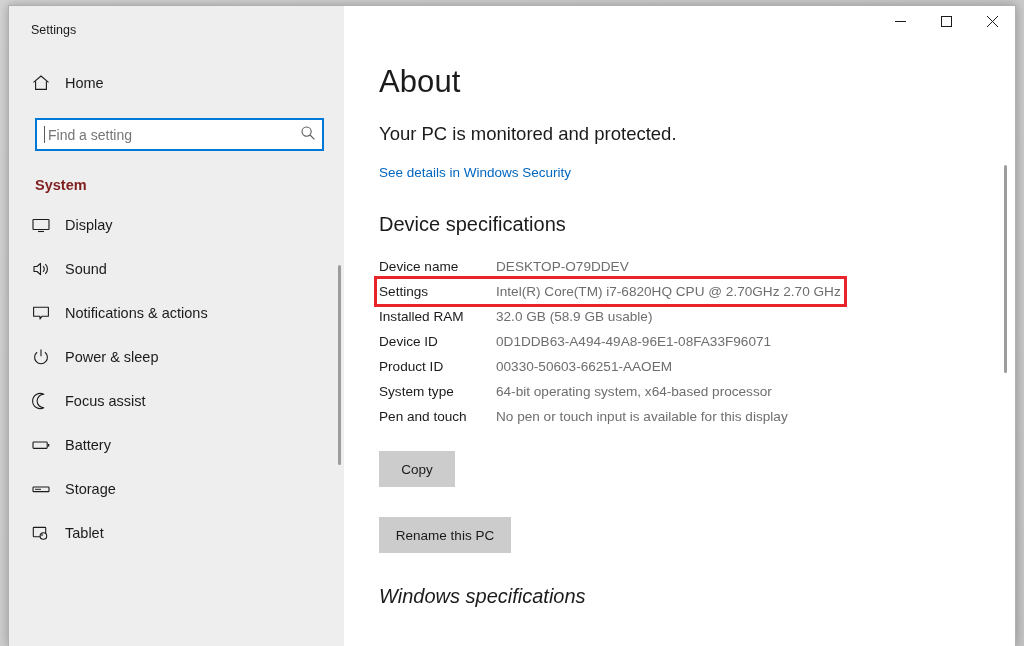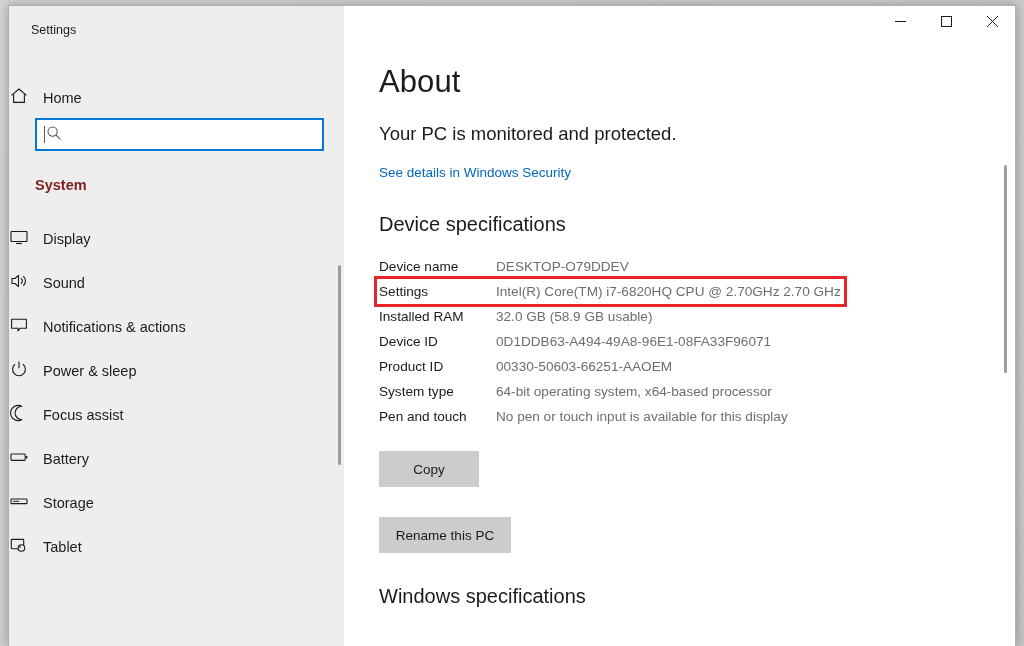--- a/index.html
+++ b/index.html
@@ -74,22 +74,23 @@
   #sidebar {
     width: 335px;
     flex: 0 0 335px;
     background: #eeeeee;
     position: relative;
     padding-top: 4px;
     overflow: hidden;
   }
   .nav-row {
     display: flex;
-    align-items: flex-end;
+    align-items: center;
     height: 44px;
+    padding-left: 22px;
     cursor: default;
   }
   .nav-ico {
     width: 34px;
     flex: 0 0 34px;
     display: flex;
     align-items: center;
     color: #1b1b1b;
   }
   .nav-label {
@@ -198,23 +199,23 @@
     border: 1px solid #cccccc;
     font-family: "Liberation Sans", sans-serif;
     font-size: 13.5px;
     color: #1b1b1b;
     height: 36px;
     cursor: default;
     display: inline-flex;
     align-items: center;
     justify-content: center;
   }
-  #copy-btn { width: 100px; margin-top: 22px; }
+  #copy-btn { width: 76px; margin-top: 22px; }
   #rename-btn { width: 132px; margin-top: 30px; }
-  #windows-spec-head { margin-top: 32px; }
+  #windows-spec-head { margin-top: 32px; font-style: italic; }
   #content-scroll {
     position: absolute;
     right: 8px; top: 115px;
     width: 3px; height: 208px;
     background: #9c9c9c;
     border-radius: 2px;
   }
   #content-inner { position: relative; }
 </style>
 </head>
@@ -256,20 +257,21 @@
             <svg width="20" height="20" viewBox="0 0 20 20">
               <path d="M2.5 9.3 L10 3 L17.5 9.3" fill="none" stroke="#1b1b1b" stroke-width="1.1"></path>
               <path d="M4.6 8.2 V16.4 H15.4 V8.2" fill="none" stroke="#1b1b1b" stroke-width="1.1"></path>
             </svg>
           </span>
           <span class="nav-label">Home</span>
         </div>
 
         <div id="search-wrap">
           <div id="search-caret"></div>
+          <input id="search-input" type="text" placeholder="Find a setting" style="">
           <span>
             <svg width="16" height="16" viewBox="0 0 16 16">
               <circle cx="6.6" cy="6.6" r="4.6" fill="none" stroke="#5a5a5a" stroke-width="1.1"></circle>
               <line x1="10" y1="10" x2="14.4" y2="14.4" stroke="#5a5a5a" stroke-width="1.1"></line>
             </svg>
           </span>
         </div>
 
         <div id="section-system">System</div>
 

